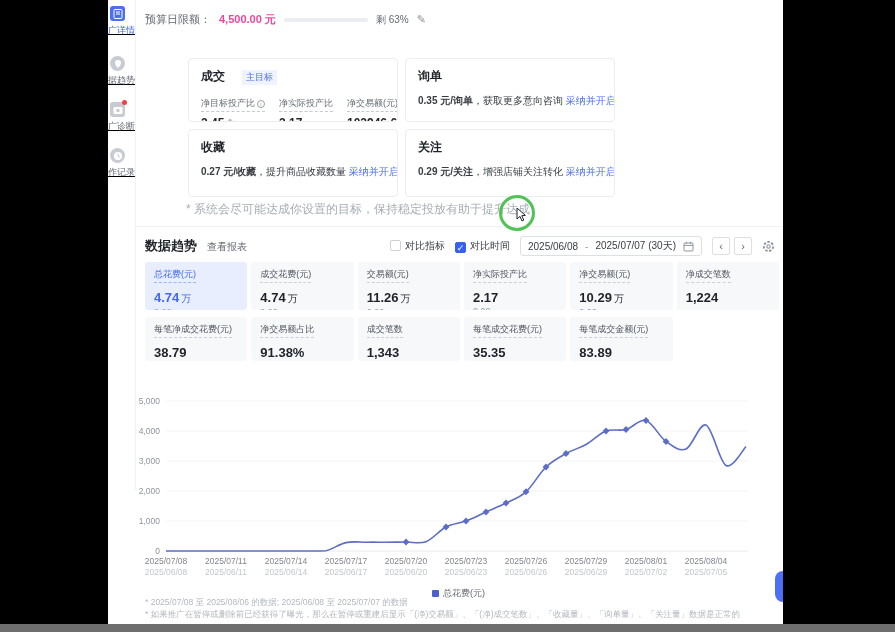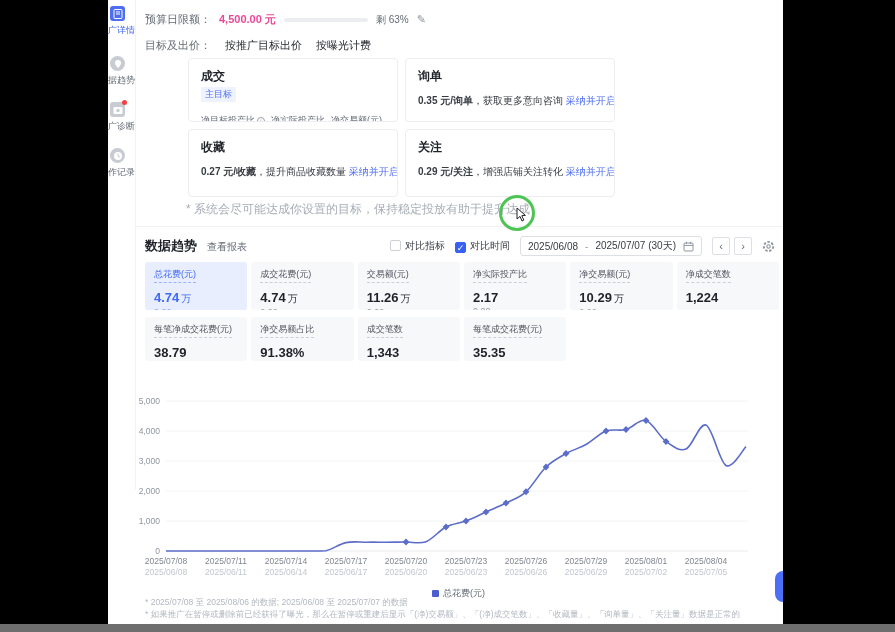--- a/index.html
+++ b/index.html
@@ -2,43 +2,43 @@
 <html><head>
 <meta charset="utf-8">
 <style>
   html,body{margin:0;padding:0;background:#000;}
   *{box-sizing:border-box;font-family:"Liberation Sans","DejaVu Sans",sans-serif;}
   .screen{position:relative;width:895px;height:632px;background:#000;overflow:hidden;}
   .panel{position:absolute;left:108px;top:0;width:675px;height:624px;background:#fff;overflow:hidden;}
   .bottom-strip{position:absolute;left:0;bottom:0;width:895px;height:8px;background:#6e6e6e;}
   
   .rail{position:absolute;left:0;top:0;width:28px;height:490px;border-right:1px solid #f1f2f4;background:#fff;z-index:5;}
-  .rail-item{position:absolute;left:0;width:28px;text-align:left;}
+  .rail-item{position:absolute;left:0;width:28px;text-align:left;text-decoration:underline;}
   .rail-ico{position:relative;display:block;width:15px;height:15px;border-radius:50%;background:#c8ccd2;margin-left:2px;}
   .rail-ico.sq{border-radius:3px;}
   .rail-ico.blue{background:#4e6ef2;border-radius:3px;}
   .rail-ico svg{position:absolute;left:2.5px;top:2.5px;}
   .rail-dot{position:absolute;right:-2px;top:-2px;width:5px;height:5px;border-radius:50%;background:#f53f3f;}
   .rail-label{display:block;margin-top:3px;font-size:9px;color:#646a73;white-space:nowrap;overflow:hidden;width:28px;}
   .rail-label.active{color:#3d63f2;}
   
   .budget-row{position:absolute;left:37px;top:12px;display:flex;align-items:center;gap:8px;font-size:11px;color:#646a73;}
   .budget-val{color:#ec4899;font-weight:bold;font-size:11px;}
   .pbar{width:84px;height:4px;border-radius:2px;background:#ebedf0;overflow:hidden;}
   .pbar-fill{height:4px;border-radius:2px;background:#7b8ff5;}
   .pct{font-size:10px;color:#646a73;}
   .pencil{color:#8f959e;font-size:11px;cursor:pointer;}
   .bid-row{position:absolute;left:37px;top:38px;display:flex;align-items:center;gap:14px;font-size:11px;color:#646a73;}
   .bid-row b{color:#1f2329;font-weight:normal;}
   
   .cards{position:absolute;left:80px;top:58px;width:428px;display:grid;grid-template-columns:210px 210px;grid-template-rows:64px 68px;gap:7px;}
   .card{border:1px solid #ebedf0;border-radius:4px;background:#fff;padding:9px 12px;overflow:hidden;}
-  .card-title{font-size:12px;font-weight:bold;color:#1f2329;display:flex;align-items:flex-start;gap:2px;flex-direction:column;}
+  .card-title{font-size:12px;font-weight:bold;color:#1f2329;display:flex;align-items:flex-end;gap:17px;}
   .badge{font-size:9px;font-weight:normal;color:#4e6ef2;background:#eef3ff;border-radius:0;padding:1px 4px;}
-  .mcols{display:flex;gap:6px;margin-top:7px;}
+  .mcols{display:flex;gap:14px;margin-top:7px;}
   .mcol .ml{font-size:9px;color:#646a73;border-bottom:1px dashed #c6cad1;padding-bottom:1px;display:inline-flex;align-items:center;gap:2px;white-space:nowrap;}
   .mcol .mv{margin-top:4px;font-size:12px;font-weight:bold;color:#1f2329;display:flex;align-items:center;gap:3px;}
   .info-i{display:inline-block;width:8px;height:8px;border:1px solid #9aa0a8;border-radius:50%;font-size:6px;line-height:7px;text-align:center;color:#9aa0a8;font-style:normal;}
   .card-desc{margin-top:9px;font-size:10px;color:#383c42;white-space:nowrap;}
   .card-desc b{font-weight:bold;margin-top:8px;}
   .link{color:#4e6ef2;cursor:pointer;}
   .goal-note{position:absolute;left:78px;top:201px;font-size:12px;color:#a7adb5;}
   .divider{position:absolute;left:0;top:226px;width:675px;height:1px;background:#f0f1f2;}
   
   .trend-head{position:absolute;left:37px;top:237px;display:flex;align-items:baseline;gap:10px;}
@@ -120,25 +120,20 @@
       </div>
 
     <div class="budget-row">
       <span>预算日限额：</span>
       <span class="budget-val">4,500.00 元</span>
       <span class="pbar"><span class="pbar-fill" id="pfill" style="width: 60%;"></span></span>
       <span class="pct">剩 63%</span>
       <span class="pencil">✎</span>
     </div>
 
-    <div class="bid-row">
-      <span>目标及出价：</span>
-      <b>按推广目标出价</b>
-      <b>按曝光计费</b>
-    </div>
 
     <div class="cards">
       <div class="card">
         <div class="card-title">
           <span>成交</span>
           <span class="badge">主目标</span>
         </div>
         <div class="mcols">
           <div class="mcol">
             <span class="ml">
@@ -212,20 +207,21 @@
         <div class="mcard sel"><span class="lab">总花费(元)</span><div class="val">4.74<span class="unit">万</span></div><div class="sub">0.00</div></div>
         <div class="mcard"><span class="lab">成交花费(元)</span><div class="val">4.74<span class="unit">万</span></div><div class="sub">0.00</div></div>
         <div class="mcard"><span class="lab">交易额(元)</span><div class="val">11.26<span class="unit">万</span></div><div class="sub">0.00</div></div>
         <div class="mcard"><span class="lab">净实际投产比</span><div class="val">2.17</div><div class="sub">0.00</div></div>
         <div class="mcard"><span class="lab">净交易额(元)</span><div class="val">10.29<span class="unit">万</span></div><div class="sub">0.00</div></div>
         <div class="mcard"><span class="lab">净成交笔数</span><div class="val">1,224</div></div>
         <div class="mcard"><span class="lab">每笔净成交花费(元)</span><div class="val">38.79</div></div>
         <div class="mcard"><span class="lab">净交易额占比</span><div class="val">91.38%</div></div>
         <div class="mcard"><span class="lab">成交笔数</span><div class="val">1,343</div></div>
         <div class="mcard"><span class="lab">每笔成交花费(元)</span><div class="val">35.35</div></div>
+        <div class="mcard"><span class="lab">每笔成交金额(元)</span><div class="val">83.89</div></div>
       </div>
 
     <div class="chart-wrap" id="chart"><svg width="645" height="212" viewBox="0 0 645 212">
           <line x1="30" y1="168" x2="612" y2="168" stroke="#e8eaed" stroke-width="1"></line>
           <text x="24" y="171" text-anchor="end" font-size="8.5" fill="#8f959e">0</text>
           <line x1="30" y1="138" x2="612" y2="138" stroke="#f3f4f6" stroke-width="1"></line>
           <text x="24" y="141" text-anchor="end" font-size="8.5" fill="#8f959e">1,000</text>
           <line x1="30" y1="108" x2="612" y2="108" stroke="#f3f4f6" stroke-width="1"></line>
           <text x="24" y="111" text-anchor="end" font-size="8.5" fill="#8f959e">2,000</text>
           <line x1="30" y1="78" x2="612" y2="78" stroke="#f3f4f6" stroke-width="1"></line>

